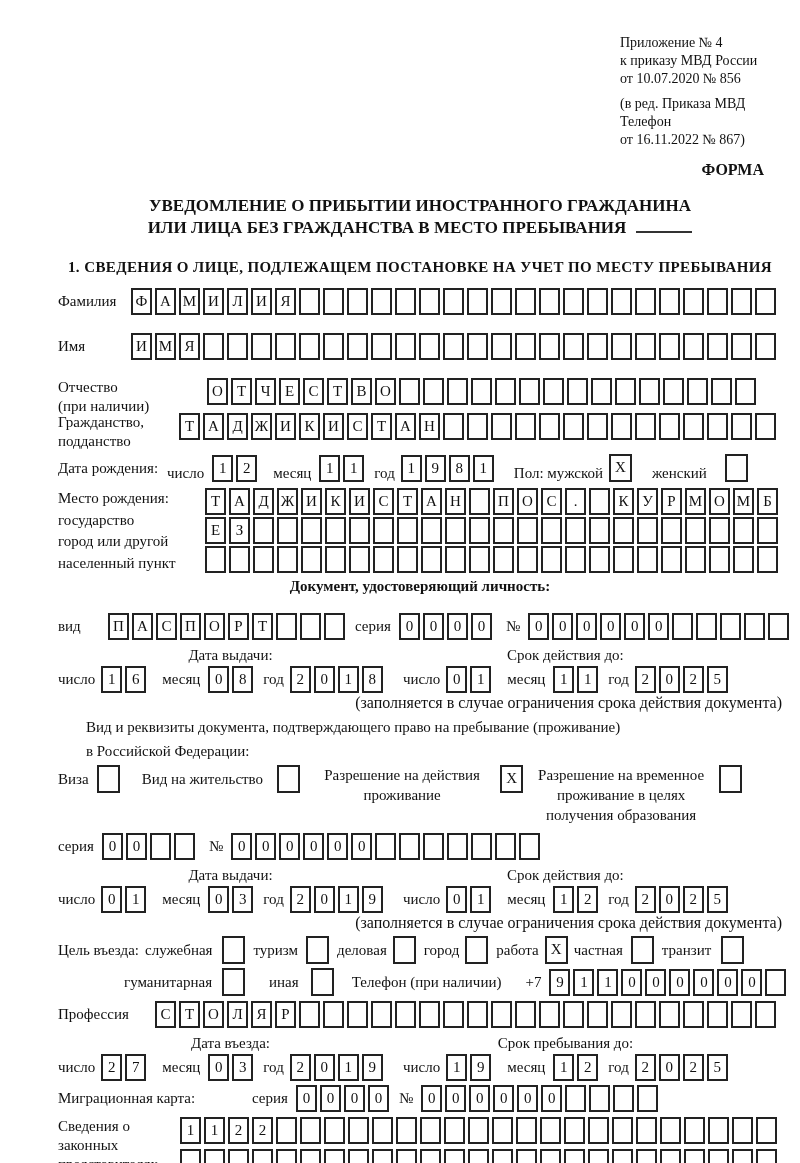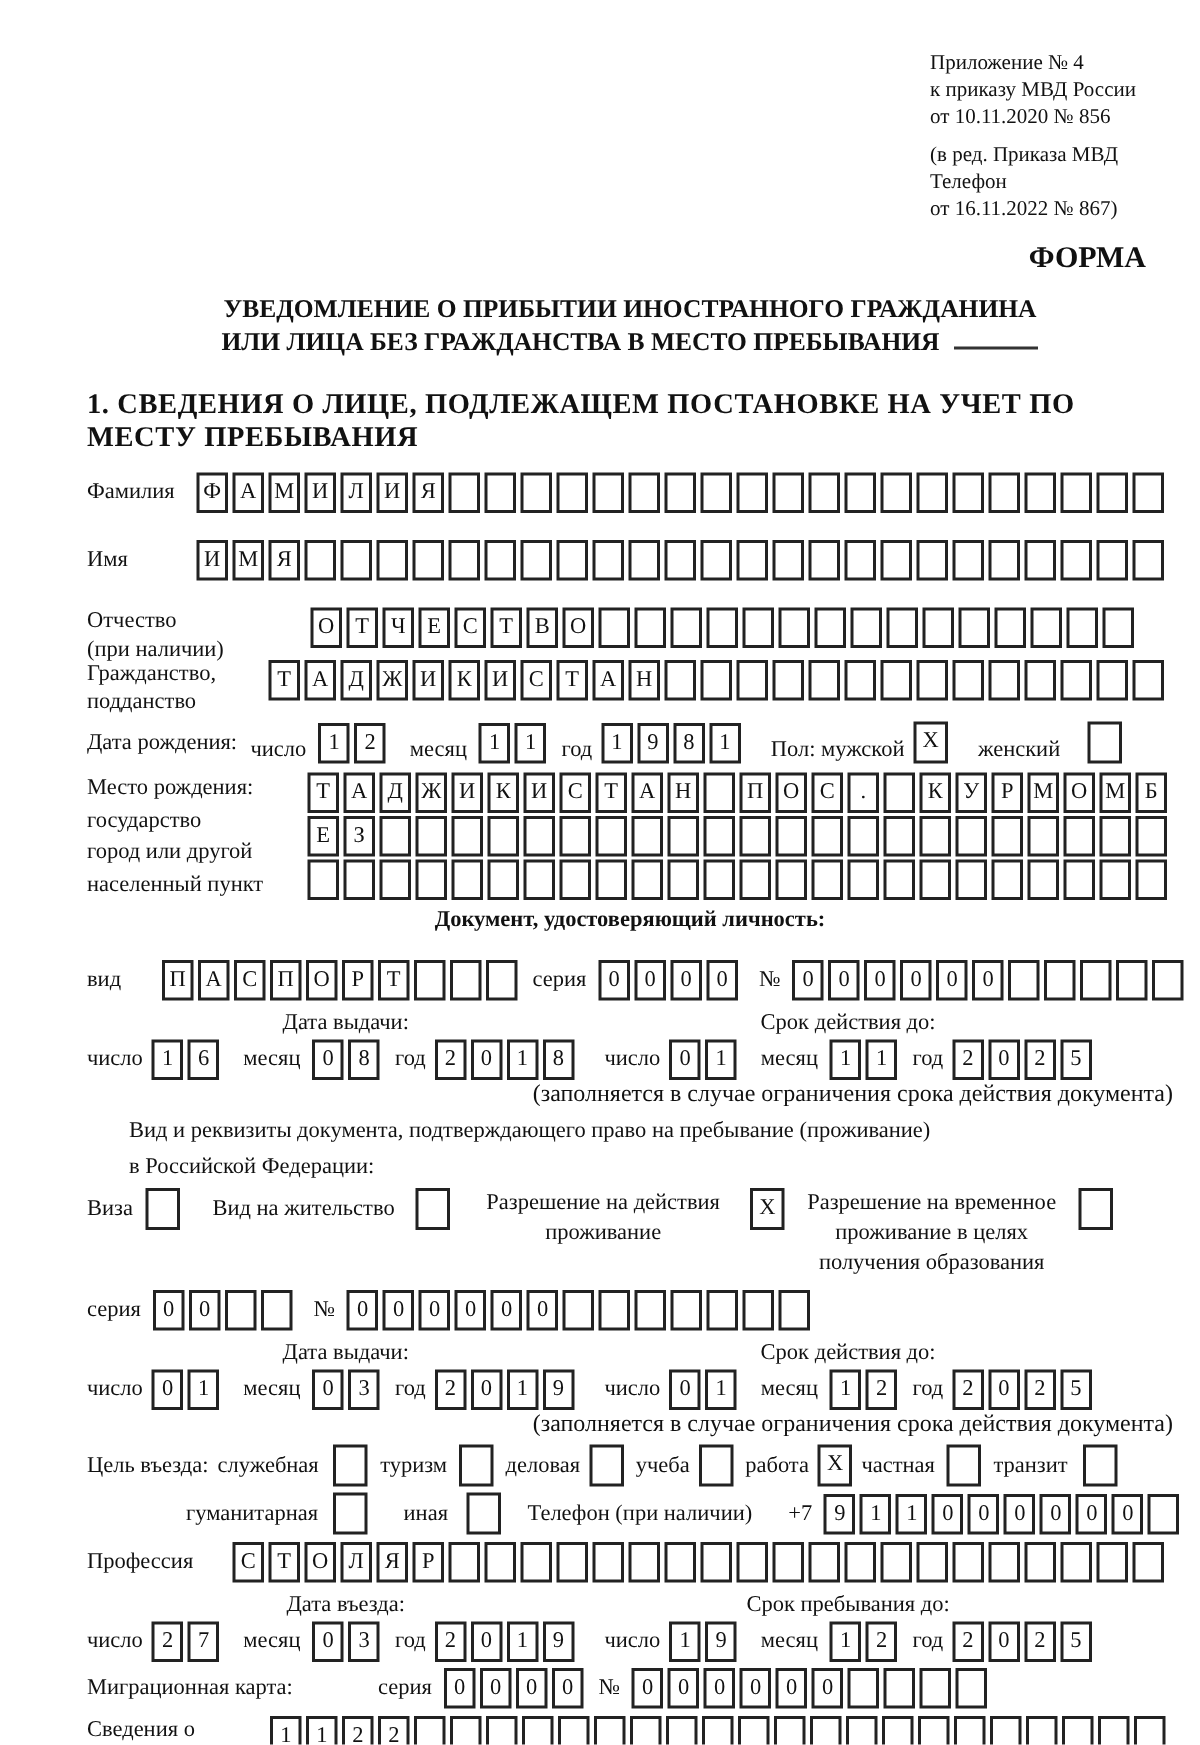--- a/index.html
+++ b/index.html
@@ -4,27 +4,27 @@
 <style>
   html,body{margin:0;padding:0;background:#ffffff;}
   body{width:800px;height:1163px;overflow:hidden;color:#111;
        font-family:"Liberation Serif","DejaVu Serif",serif;}
   .page{box-sizing:border-box;width:800px;height:1163px;padding:34px 18px 0 58px;}
 
   
   .appendix{margin-left:562px;font-size:14px;line-height:18px;}
   .appendix .rev{margin-top:7px;}
   .form-label{margin-top:12px;margin-right:18px;text-align:right;
-              font-weight:bold;font-size:20px;height:18px;}
+              font-weight:bold;font-size:16px;height:18px;}
 
   
   .title{margin-top:16px;text-align:center;font-weight:bold;font-size:17px;line-height:22px;}
   .blank{display:inline-block;width:56px;height:14px;border-bottom:2px solid #333;margin-left:10px;}
 
-  .sec-heading{margin-top:20px;text-align:left;font-weight:bold;font-size:19px;letter-spacing:.4px;}
+  .sec-heading{margin-top:20px;text-align:center;font-weight:bold;font-size:15px;letter-spacing:.4px;}
 
   
   .frow{display:flex;align-items:flex-start;font-size:15px;}
   .flabel{flex:none;line-height:27px;}
   .flabel.two{height:27px;line-height:19px;}
   .cells{display:inline-flex;gap:3px;flex:none;}
   .cell{box-sizing:border-box;flex:none;width:21px;height:27px;border:2px solid #222;
         background:#fff;text-align:center;font-size:15px;line-height:23px;}
   .box .cell{width:23px;height:28px;}
 
@@ -63,21 +63,21 @@
   .reps-cells{margin-left:122px;display:flex;flex-direction:column;gap:5px;}
 </style>
 </head>
 <body>
 
 <div class="page">
 
   <div class="appendix">
     <div>Приложение № 4</div>
     <div>к приказу МВД России</div>
-    <div>от 10.11.2020 № 856</div>
+    <div>от 10.07.2020 № 856</div>
     <div class="rev">
       <div>(в ред. Приказа МВД Телефон</div>
       <div>от 16.11.2022 № 867)</div>
     </div>
   </div>
 
   <div class="form-label">ФОРМА</div>
 
   <div class="title">
     <div>УВЕДОМЛЕНИЕ О ПРИБЫТИИ ИНОСТРАННОГО ГРАЖДАНИНА</div>
@@ -541,21 +541,21 @@
           <span class="cell"></span>
         </span>
       </span>
     <span class="p-opt ml8">
         <span class="p-label">деловая</span>
         <span class="cells box ml6">
           <span class="cell"></span>
         </span>
       </span>
     <span class="p-opt ml8">
-        <span class="p-label">учеба</span>
+        <span class="p-label">город</span>
         <span class="cells box ml6">
           <span class="cell"></span>
         </span>
       </span>
     <span class="p-opt ml8">
         <span class="p-label">работа</span>
         <span class="cells box ml6">
           <span class="cell">X</span>
         </span>
       </span>

